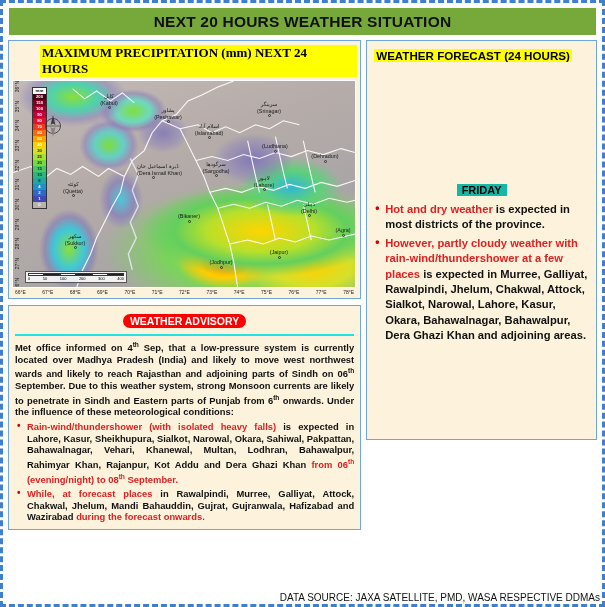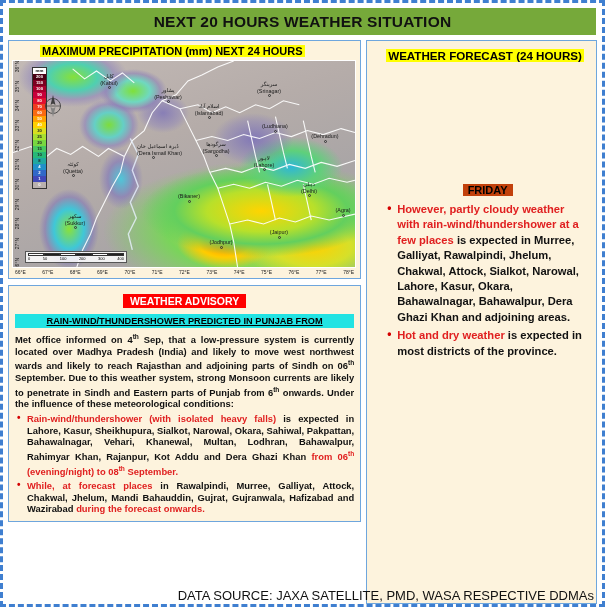--- a/index.html
+++ b/index.html
@@ -38,21 +38,21 @@
   .map-card {
     background: #fdf3dd;
     border: 1px solid #6ea6dd;
     padding: 4px 3px 3px 3px;
   }
   .hl-yellow {
     background: #ffff00; color: #000000;
     font-weight: bold; display: inline-block;
     padding: 0 2px;
   }
-  .map-title { font-size: 11px; text-align: left; padding-left: 28px; margin-bottom: 3px; }
+  .map-title { font-size: 13px; text-align: left; padding-left: 28px; margin-bottom: 3px; font-family: Liberation Serif, serif; }
 
   .map-wrap {
     position: relative;
     width: 344px; height: 208px;
     background: #b9b1ae;
     overflow: hidden;
     border: 1px solid #ffffff;
   }
   
   .map-terrain {
@@ -129,21 +129,21 @@
   
   .advisory-card {
     background: #fdf3dd;
     border: 1px solid #6ea6dd;
     margin-top: 6px;
     padding: 5px 6px 6px 6px;
   }
   .adv-title-row { text-align: center; margin-bottom: 5px; }
   .hl-red {
     background: #ff0000; color: #ffffff; font-weight: bold;
-    font-size: 10.5px; padding: 1px 7px; display: inline-block;
+    font-size: 10.5px; padding: 1px 7px; display: inline-block; border-radius: 7px;
   }
   .adv-sub {
     background: #22e3e3; color: #000000;
     font-weight: bold; font-size: 9.2px;
     text-decoration: underline;
     text-align: center; line-height: 12px;
     padding: 1px 2px; margin-bottom: 3px;
   }
   .adv-para {
     font-size: 9.4px; line-height: 11.6px;
@@ -160,46 +160,46 @@
     content: "•"; position: absolute; left: 2px; top: -1px;
     color: #d40000; font-size: 10px;
   }
   .red { color: #e02020; }
   sup { font-size: 6.6px; }
 
   
   .forecast-card {
     background: #fdf3dd;
     border: 1px solid #6ea6dd;
-    height: 564px;
-    padding: 8px 7px 7px 19px;
+    height: 400px;
+    padding: 8px 7px 7px 7px;
   }
   .fc-title { font-size: 11.6px; margin-bottom: 118px; }
   .fc-day-row { text-align: center; margin-bottom: 4px; }
   .hl-cyan {
-    background: #c2410c; color: #000000;
+    background: #14b8a6; color: #000000;
     font-weight: bold; font-size: 11px; padding: 0 5px;
     display: inline-block;
   }
   .fc-list { list-style: none; }
   .fc-list li {
     position: relative; padding-left: 11px;
     font-size: 11.2px; line-height: 15.4px;
     color: #111111; font-weight: bold;
     margin-bottom: 3px;
   }
   .fc-list li::before {
     content: "•"; position: absolute; left: 1px; top: -1px;
     color: #d40000; font-size: 12px;
   }
 
   
   .footer {
-    position: absolute; right: 8px; bottom: 1px;
-    font-size: 13px; color: #111111; font-weight: normal;
+    position: absolute; right: 2px; bottom: 1px;
+    font-size: 10px; color: #111111; font-weight: normal;
   }
 </style>
 </head>
 <body>
 
 <div class="page">
 
   <div class="banner">
     <span>NEXT 20 HOURS WEATHER SITUATION</span>
   </div>
@@ -339,42 +339,41 @@
             <span>77°E</span>
             <span>78°E</span>
           </div>
       </div>
 
       <div class="advisory-card">
         <div class="adv-title-row">
           <span class="hl-red">WEATHER ADVISORY</span>
         </div>
         <div class="adv-sub">
-          <div>RAIN-WIND/THUNDERSHOWER PREDICTED IN PUNJAB FROM</div>
         </div>
         <div class="adv-para">Met office informed on 4<sup>th</sup> Sep, that a low-pressure system is currently located over Madhya Pradesh (India) and likely to move west northwest wards and likely to reach Rajasthan and adjoining parts of Sindh on 06<sup>th</sup> September. Due to this weather system, strong Monsoon currents are likely to penetrate in Sindh and Eastern parts of Punjab from 6<sup>th</sup> onwards. Under the influence of these meteorological conditions:</div>
         <ul class="adv-list">
             <li><span class="red">Rain-wind/thundershower (with isolated heavy falls)</span><span> is expected in Lahore, Kasur, Sheikhupura, Sialkot, Narowal, Okara, Sahiwal, Pakpattan, Bahawalnagar, Vehari, Khanewal, Multan, Lodhran, Bahawalpur, Rahimyar Khan, Rajanpur, Kot Addu and Dera Ghazi Khan </span><span class="red">from 06<sup>th</sup> (evening/night) to 08<sup>th</sup> September.</span></li>
             <li><span class="red">While, at forecast places</span><span> in Rawalpindi, Murree, Galliyat, Attock, Chakwal, Jhelum, Mandi Bahauddin, Gujrat, Gujranwala, Hafizabad and Wazirabad </span><span class="red">during the forecast onwards.</span></li>
           </ul>
       </div>
 
     </div>
 
     <div class="col-right">
       <div class="forecast-card">
         <div class="fc-title">
           <span class="hl-yellow">WEATHER FORECAST (24 HOURS)</span>
         </div>
         <div class="fc-day-row">
           <span class="hl-cyan">FRIDAY</span>
         </div>
         <ul class="fc-list">
+            <li><span class="red">Hot and dry weather</span><span> is expected in most districts of the province.</span></li>
             <li><span class="red">However, partly cloudy weather with rain-wind/thundershower at a few places</span><span> is expected in Murree, Galliyat, Rawalpindi, Jhelum, Chakwal, Attock, Sialkot, Narowal, Lahore, Kasur, Okara, Bahawalnagar, Bahawalpur, Dera Ghazi Khan and adjoining areas.</span></li>
-            <li><span class="red">Hot and dry weather</span><span> is expected in most districts of the province.</span></li>
           </ul>
       </div>
     </div>
 
   </div>
 
   <div class="footer">DATA SOURCE: JAXA SATELLITE, PMD, WASA RESPECTIVE DDMAs</div>
 </div>
 
 </body></html>

